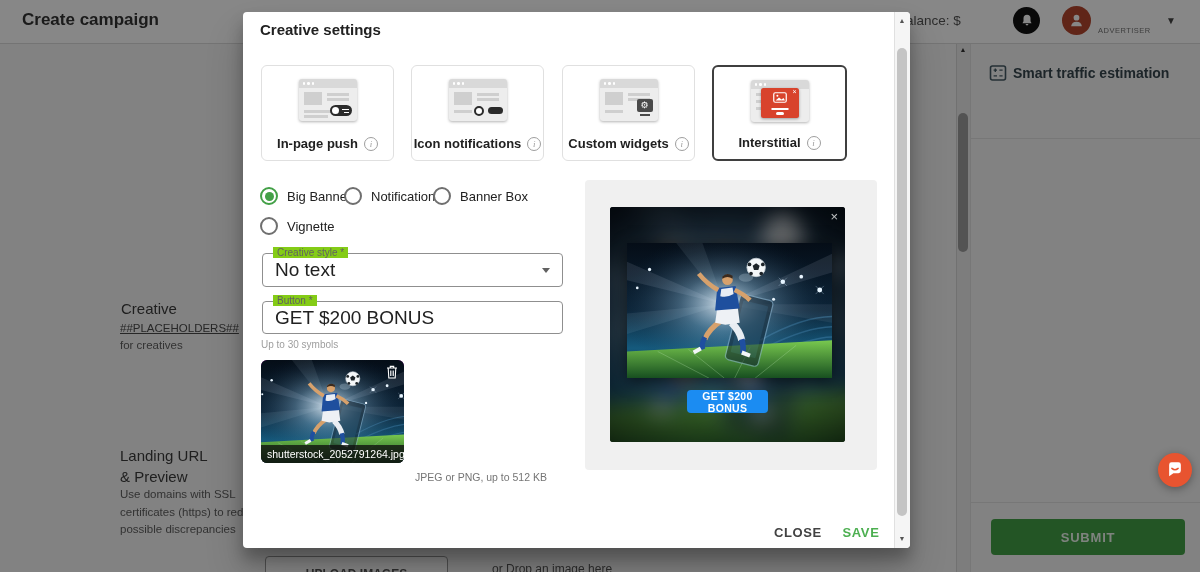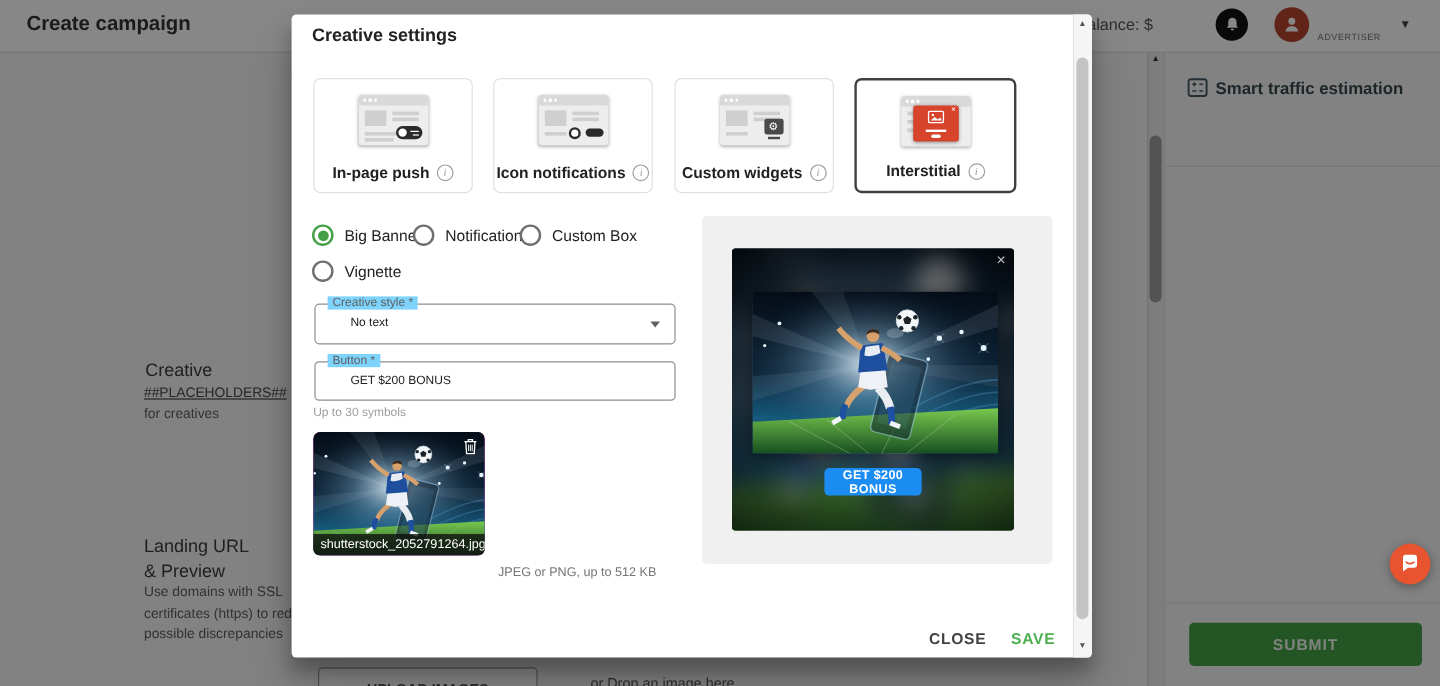--- a/index.html
+++ b/index.html
@@ -82,22 +82,22 @@
 
   
   .radio-item { position:absolute; display:flex; align-items:center; height:20px; }
   .radio-circle { width:18px; height:18px; border-radius:50%; border:2px solid #6f6f6f; position:relative; background:#fff; }
   .radio-item.checked .radio-circle { border-color:#43a047; }
   .radio-item.checked .radio-circle::after { content:""; position:absolute; left:2.5px; top:2.5px; width:9px; height:9px; border-radius:50%; background:#43a047; }
   .radio-label { margin-left:9px; font-size:13px; color:#212121; }
 
   
   .field { position:absolute; left:19px; width:301px; border:1px solid #8f8f8f; border-radius:4px; background:#fff; }
-  .field-label { position:absolute; left:10px; top:-7px; background:#7dd3fc; padding:0 4px; font-size:10px; color:#616161; }
-  .field-value { position:absolute; left:12px; top:0; right:26px; font-size:10px; color:#212121; line-height:32px; white-space:nowrap; overflow:hidden;margin-left:17px; }
+  .field-label { position:absolute; left:10px; top:-7px; background:#84cc16; padding:0 4px; font-size:10px; color:#616161; }
+  .field-value { position:absolute; left:12px; top:0; right:26px; font-size:19px; color:#212121; line-height:32px; white-space:nowrap; overflow:hidden; }
   .select-arrow { position:absolute; right:12px; top:14px; width:0; height:0; border-left:4.5px solid transparent; border-right:4.5px solid transparent; border-top:5px solid #616161; }
   .field-hint { position:absolute; left:18px; top:327px; font-size:10px; color:#9e9e9e; }
 
   
   .thumb { position:absolute; left:18px; top:348px; width:143px; height:103px; background:#a21caf; border-radius:6px; overflow:hidden; }
   .thumb svg.scene { position:absolute; left:0; top:0; }
   .thumb-name { position:absolute; left:0; right:0; bottom:0; height:18px; background:rgba(15,15,15,.78); color:#fff; font-size:10.5px; line-height:18px; padding-left:6px; white-space:nowrap; overflow:hidden; }
   .trash-btn { position:absolute; right:6px; top:5px; }
   .upload-box { position:absolute; left:182px; top:348px; width:108px; height:103px; border:1px dashed #bdbdbd; border-radius:6px; text-align:center; }
   .ub-cloud { margin-top:9px; }
@@ -369,21 +369,21 @@
   <div class="radio-item checked" style="left:17px; top:174px;">
     <span class="radio-circle"></span>
     <span class="radio-label">Big Banner</span>
   </div>
   <div class="radio-item" style="left:101px; top:174px;">
     <span class="radio-circle"></span>
     <span class="radio-label">Notification</span>
   </div>
   <div class="radio-item" style="left:190px; top:174px;">
     <span class="radio-circle"></span>
-    <span class="radio-label">Custom Box</span>
+    <span class="radio-label">Banner Box</span>
   </div>
   <div class="radio-item" style="left:17px; top:204px;">
     <span class="radio-circle"></span>
     <span class="radio-label">Vignette</span>
   </div>
 
   <div class="field" style="top:241px; height:34px;">
     <span class="field-label">Creative style *</span>
     <span class="field-value">No text</span>
     <span class="select-arrow"></span>

